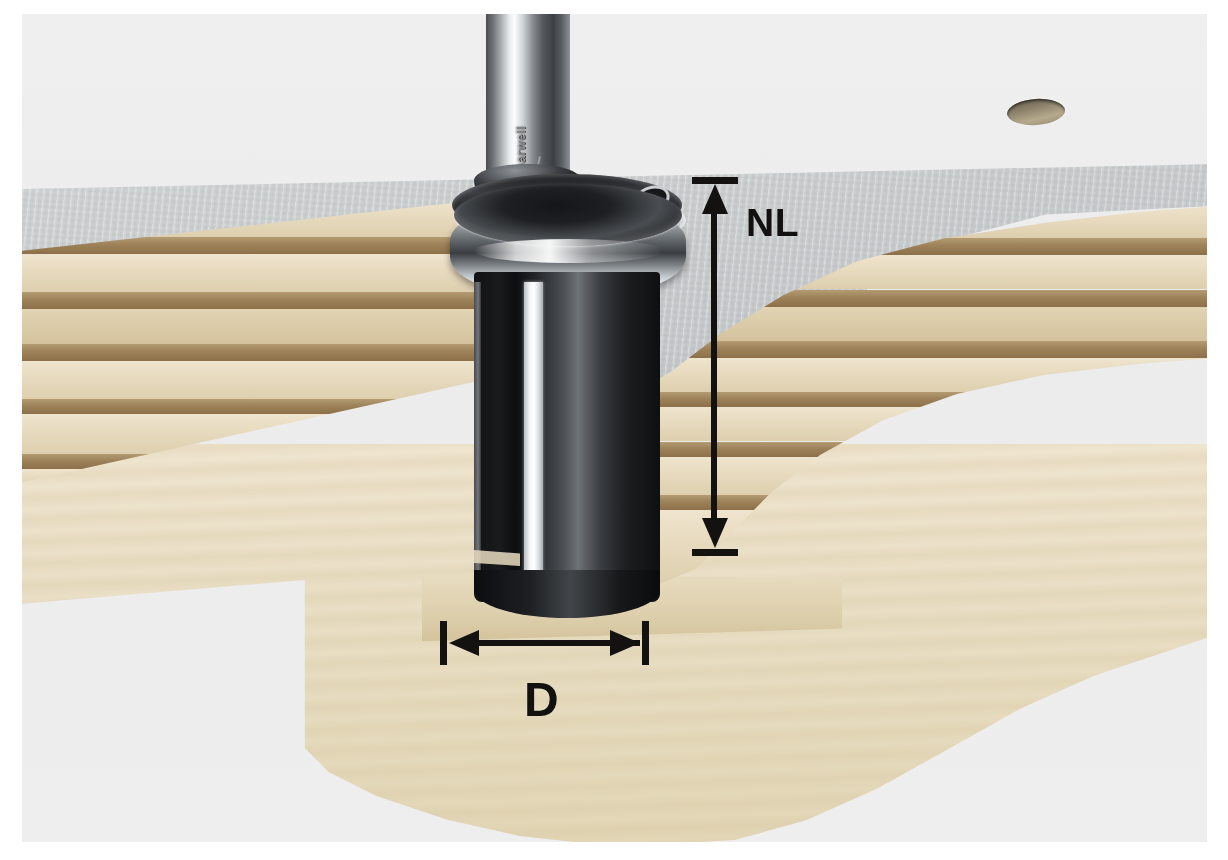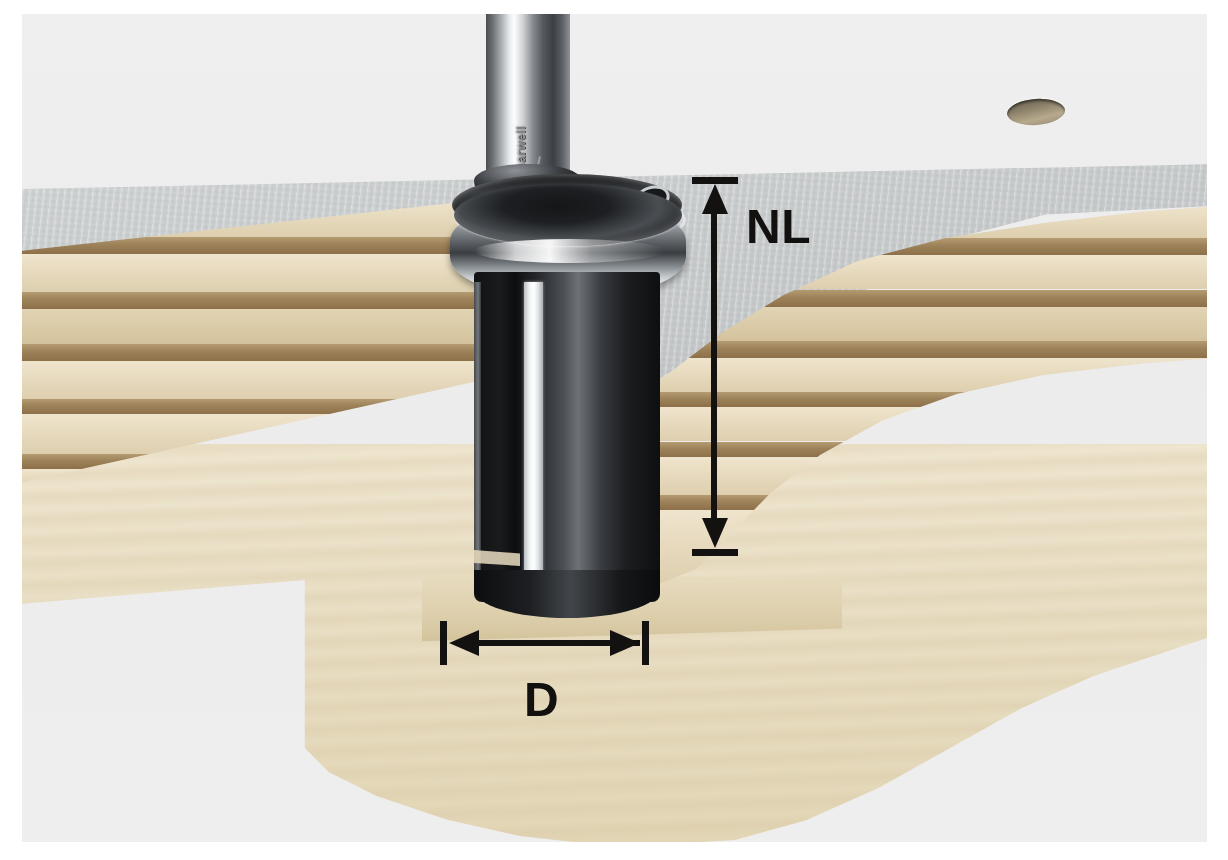--- a/index.html
+++ b/index.html
@@ -267,21 +267,21 @@
     position:absolute;width:0;height:0;
     border-top:13px solid transparent;border-bottom:13px solid transparent;
     border-left:30px solid #141210;
   }
 
   .dim-label{
     position:absolute;color:#131110;font-weight:700;
     font-family:"Liberation Sans",sans-serif;
     letter-spacing:.5px;line-height:1;
   }
-  #label-nl{left:746px;top:203px;font-size:48px;}
+  #label-nl{left:746px;top:203px;font-size:39px;}
   #label-d{left:524px;top:676px;font-size:48px;}
 </style>
 </head>
 <body>
 
 <div id="stage">
 
   <div id="photo">
 
     <div class="bg-grey"></div>

